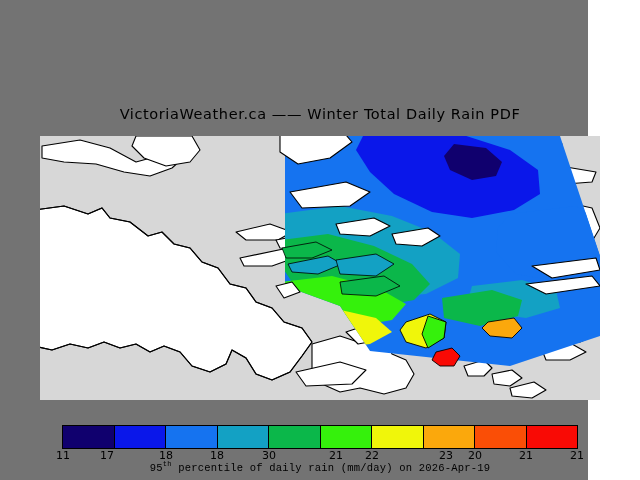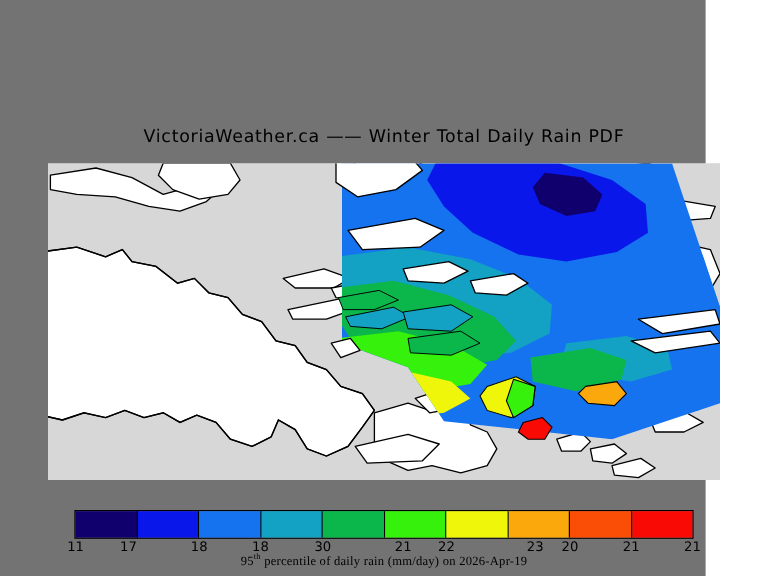--- a/index.html
+++ b/index.html
@@ -21,21 +21,21 @@
   .cbar-wrap{position:absolute;left:62px;top:425px;width:516px;height:24px;
              box-sizing:border-box;border:1px solid #000;display:flex;}
   .cbar-cell{flex:1 1 0;height:100%;border-right:1px solid #000;box-sizing:border-box;}
   .cbar-cell:last-child{border-right:none;}
 
   .cbar-ticks{position:absolute;left:0;top:449px;width:640px;height:14px;}
   .tick{position:absolute;top:0;transform:translateX(-50%);
         font-family:"DejaVu Sans",sans-serif;font-size:11px;color:#000;}
 
   .cbar-caption{position:absolute;left:0;top:460px;width:640px;text-align:center;
-                font-family:Liberation Serif, serif;font-size:10.5px;color:#000;
+                font-family:Liberation Mono, monospace;font-size:10.5px;color:#000;
                 letter-spacing:.2px;white-space:nowrap;}
   .cbar-caption sup{font-size:7px;vertical-align:super;}
 </style>
 </head>
 <body>
 
 <div id="root">
 
   <div class="title">VictoriaWeather.ca —— Winter Total Daily Rain PDF</div>
 

